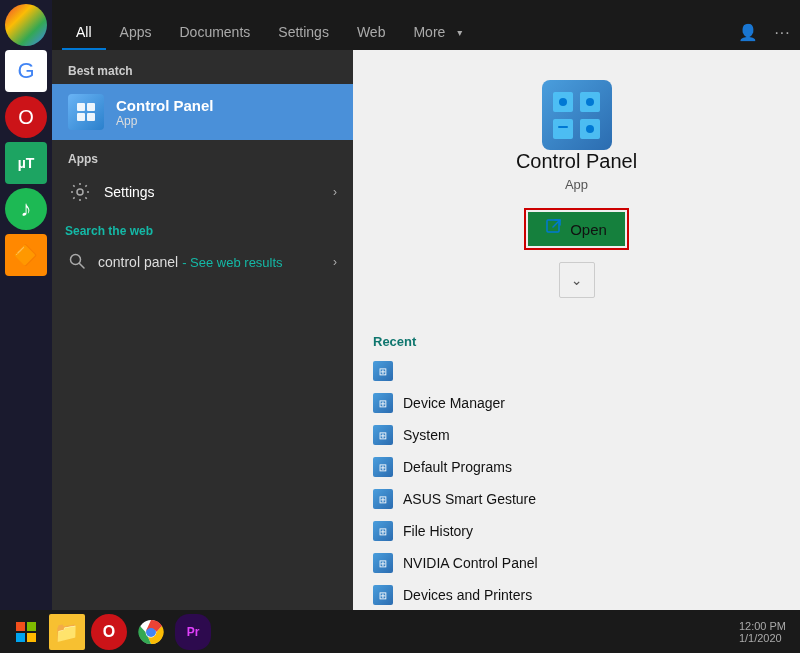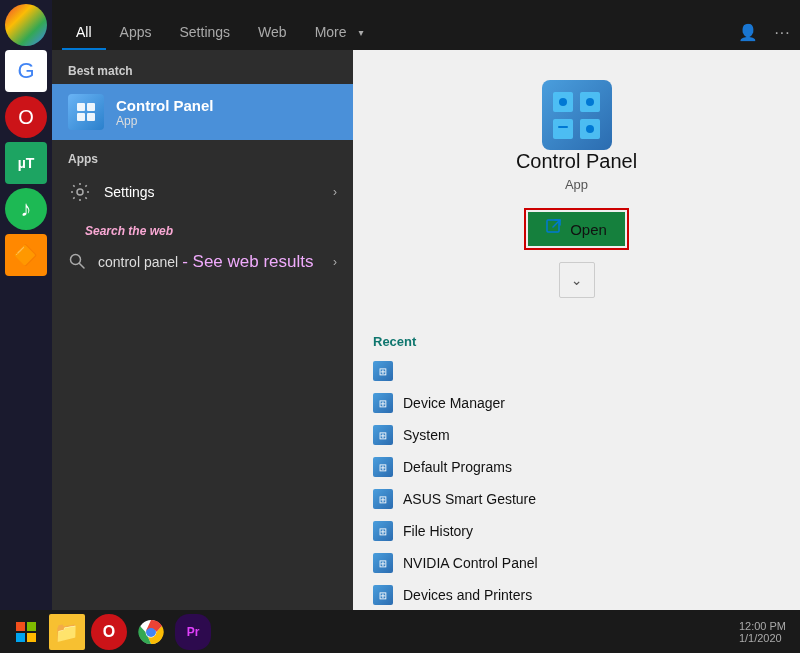--- a/index.html
+++ b/index.html
@@ -135,46 +135,45 @@
     }
 
     .app-item-chevron {
       margin-left: auto;
       color: #aaa;
       font-size: 12px;
     }
 
     
     .web-section-label {
-      color: #f9a8d4;
+      color: #14b8a6;
       font-size: 12px;
       font-weight: 600;
-      padding: 10px 33px 4px;
-      font-style: italic;
+      padding: 10px 13px 4px;
     }
 
     .web-search-item {
       display: flex;
       align-items: center;
       padding: 10px 16px;
       cursor: pointer;
       color: #ccc;
       font-size: 14px;
     }
 
     .web-search-icon {
       width: 20px;
       height: 20px;
       margin-right: 10px;
       flex-shrink: 0;
     }
 
     .web-search-link {
-      color: #f0abfc;
-      font-size: 17px;
+      color: #14b8a6;
+      font-size: 13px;
     }
 
     .web-chevron {
       margin-left: auto;
       color: #aaa;
       font-size: 12px;
     }
 
     
     .right-panel {
@@ -396,20 +395,21 @@
   <div class="d-icon" style="background:#1da462; display:flex; align-items:center; justify-content:center; font-size:14px; color:#fff; font-weight:bold;">µT</div>
   <div class="d-icon" style="background:#1db954; border-radius:50%; display:flex; align-items:center; justify-content:center; font-size:22px; color:#fff;">♪</div>
   <div class="d-icon" style="background:#f80; display:flex; align-items:center; justify-content:center; font-size:20px;">🔶</div>
 </div>
 
 <div class="start-menu">
 
   <div class="nav-bar">
     <div class="nav-tab active">All</div>
     <div class="nav-tab">Apps</div>
+    <div class="nav-tab">Documents</div>
     <div class="nav-tab">Settings</div>
     <div class="nav-tab">Web</div>
     <div class="nav-tab" style="display:flex;align-items:center;gap:12px;">
       <span>More</span>
       <span style="font-size:10px;">▾</span>
     </div>
     <div class="nav-right">
       <span class="nav-right-icon">👤</span>
       <span class="nav-right-icon">···</span>
     </div>

